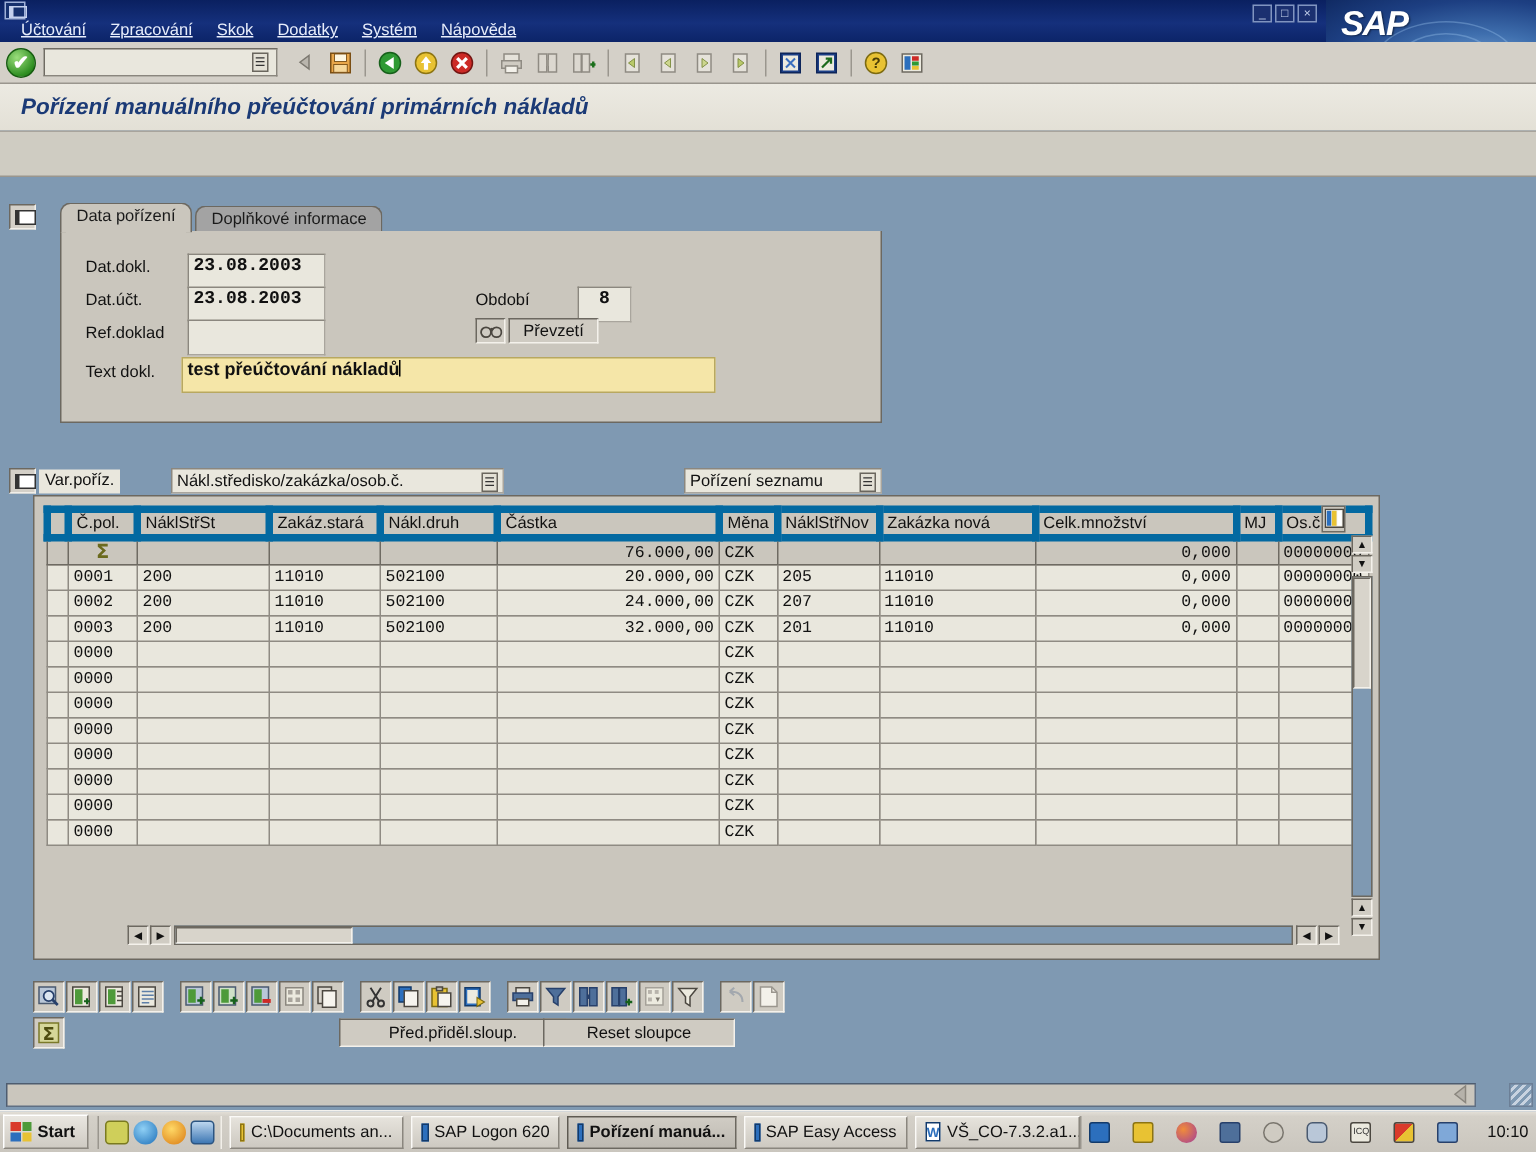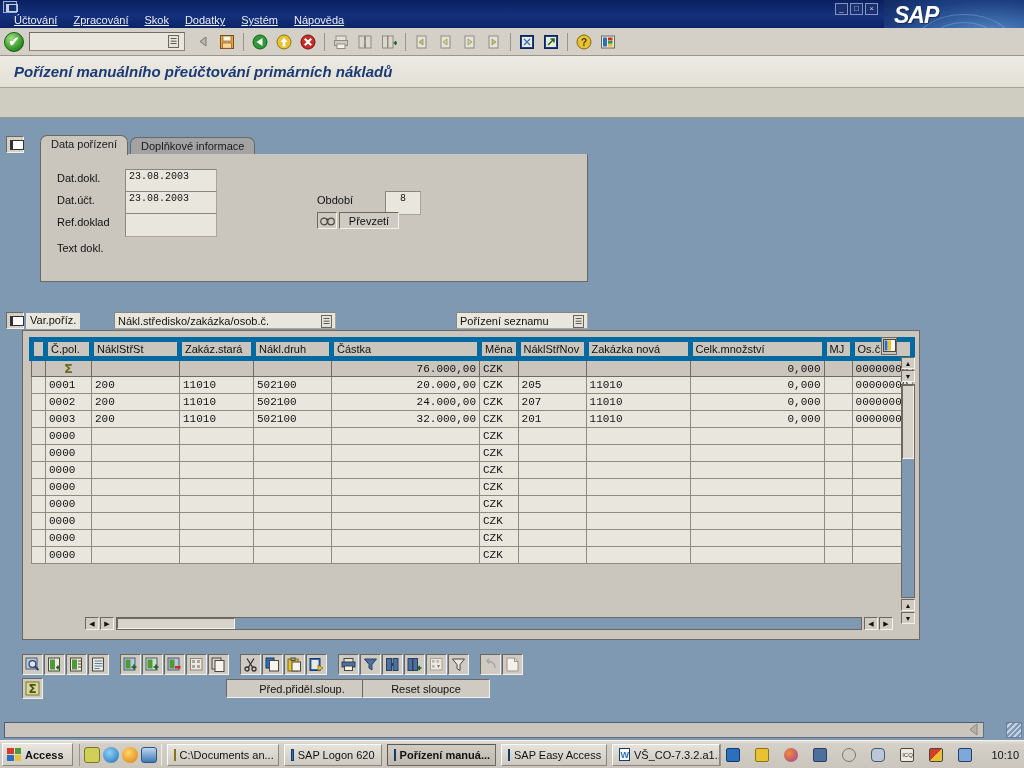--- a/index.html
+++ b/index.html
@@ -142,22 +142,22 @@
   .panel-form {
     position: absolute; left: 40px; top: 36px; width: 548px; height: 128px;
     background: #cac6bd; border: 1px solid #6c6860; border-top: none;
   }
   
   .flabel { position: absolute; font-size: 11px; color: #111; }
   .ffield {
     position: absolute; height: 24px;
     background: #e9e7dd; border: 1px solid #a9a59d;
     border-top-color:#8b877f; border-left-color:#8b877f;
-    font-family: "Liberation Mono", monospace; font-size: 10px;
-    padding: 0 3px; line-height: 14px; color:#111; white-space:nowrap;
+    font-family: "Liberation Mono", monospace; font-size: 12px;
+    padding: 0 3px; line-height: 14px; color:#111; white-space:nowrap;font-weight:bold;
   }
   .ffield.focus { background: #f5e6a8; border-color:#b8a860; }
   .caret { display:inline-block; width:1px; height:11px; background:#000; vertical-align:-1px; }
   .smallbtn {
     position:absolute; height:17px; background:#cfcbc2;
     border:1px solid #6c6860; border-right-color:#f4f1eb; border-bottom-color:#f4f1eb;
     font-size:11px; display:flex; align-items:center; justify-content:center; color:#111;
   }
   .binocbtn {
     position:absolute; width:20px; height:17px; background:#cfcbc2;
@@ -479,20 +479,23 @@
         <circle cx="4" cy="6.5" r="3.3" fill="none" stroke="#4b4740" stroke-width="1.2"></circle>
         <circle cx="11" cy="6.5" r="3.3" fill="none" stroke="#4b4740" stroke-width="1.2"></circle>
         <path d="M6.7 5.2 C7.6 3.8 8.1 3.8 8.6 5.2" fill="none" stroke="#4b4740" stroke-width="1.2"></path>
       </svg>
     </div>
     <div class="smallbtn" style="left:298px; top:58px; width:60px;">
       <span>Převzetí</span>
     </div>
 
     <div class="flabel" style="left:16px; top:88px;">Text dokl.</div>
+    <div class="ffield focus" style="left:80px; top:84px; width:356px; font-family:'Liberation Sans',sans-serif;">
+      <span>test přeúčtování  nákladů</span><span class="caret"></span>
+    </div>
   </div>
 
   <div class="flagbtn" style="left:6px; top:194px;"></div>
   <div class="varlabel" style="left:26px; top:195px;">Var.poříz.</div>
   <div class="varselect" style="left:114px; top:194px; width:222px;">
     <span>Nákl.středisko/zakázka/osob.č.</span>
     <span class="drop-glyph">☰</span>
   </div>
   <div class="varselect" style="left:456px; top:194px; width:132px;">
     <span>Pořízení seznamu</span>
@@ -905,21 +908,21 @@
 </div>
 
 <div class="taskbar">
   <div class="startbtn">
     <span class="winflag">
       <i style="background:#d93a2b"></i>
         <i style="background:#4e9a3a"></i>
       <i style="background:#2c6fbd"></i>
         <i style="background:#e8c233"></i>
     </span>
-    <span>Access</span>
+    <span>Start</span>
   </div>
 
   <div class="qlaunch">
     <span class="qicon" style="background:#cfcf5a;border:1px solid #7a7a20;"></span>
     <span class="qicon" style="background:radial-gradient(circle at 40% 35%,#8fd0f5,#1d6fb8);border-radius:50%"></span>
     <span class="qicon" style="background:radial-gradient(circle at 40% 35%,#ffd866,#d97a12);border-radius:50%"></span>
     <span class="qicon" style="background:linear-gradient(#bcd6ef,#3f78b4);border:1px solid #2c5582;"></span>
   </div>
 
   <div class="taskitem">

